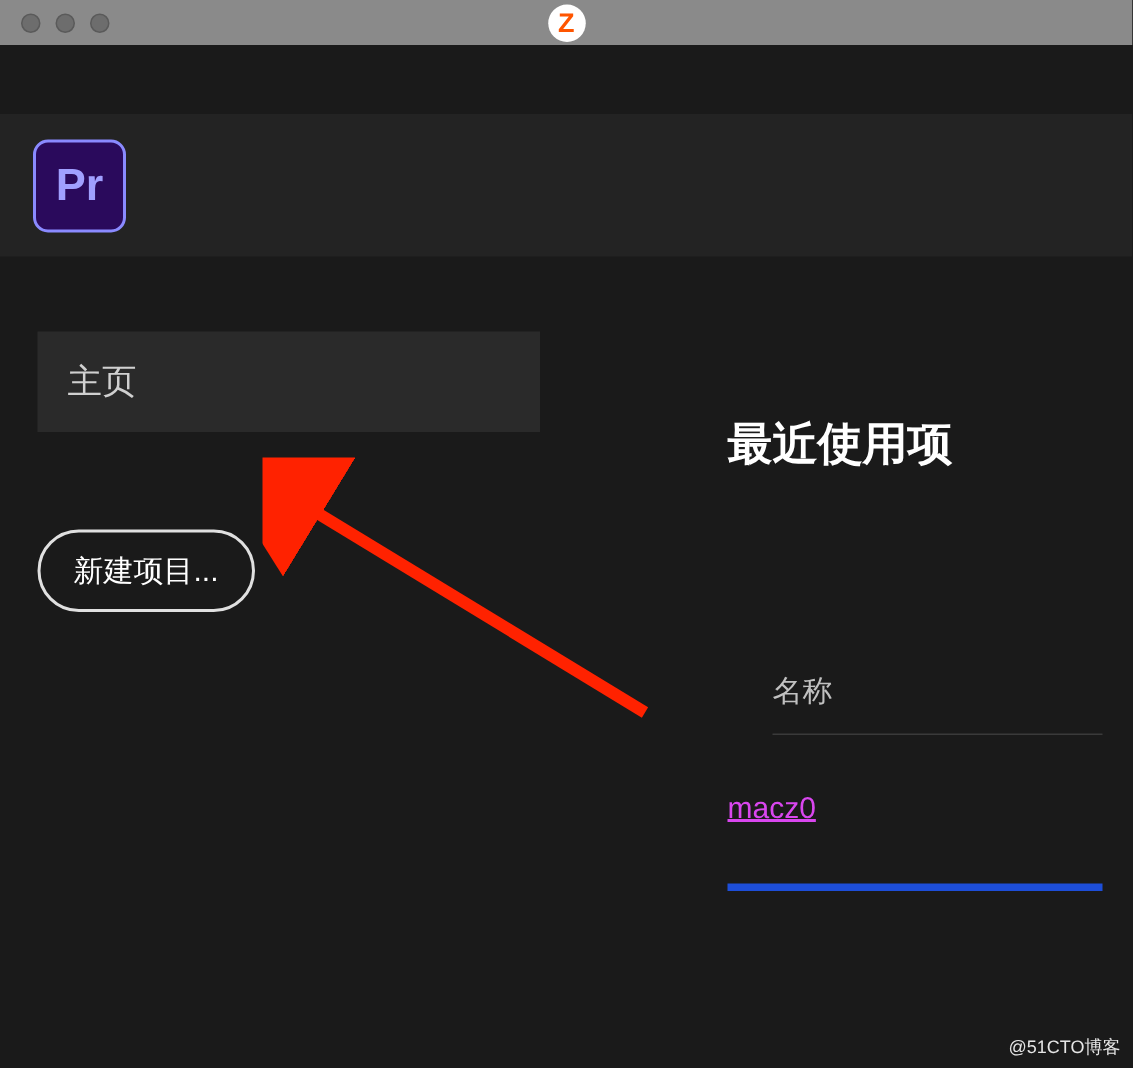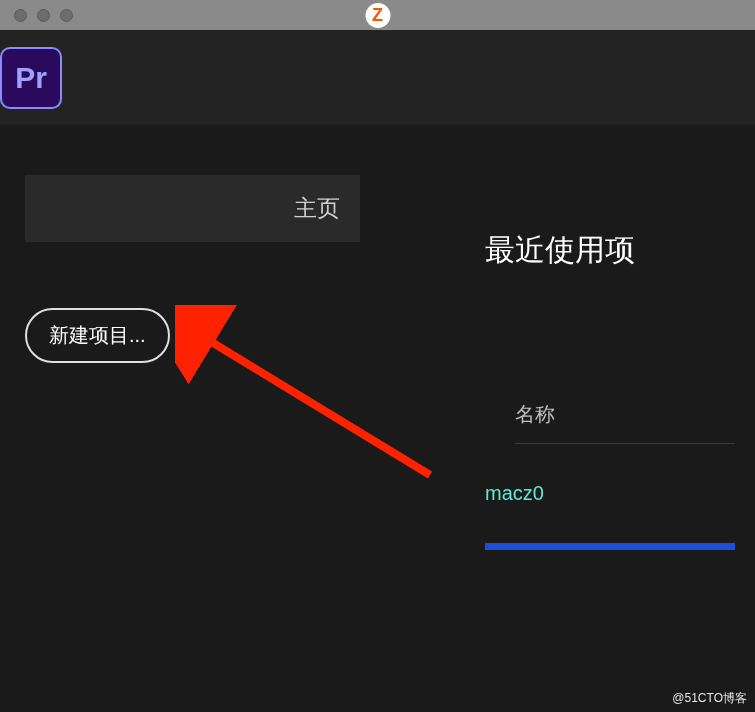--- a/index.html
+++ b/index.html
@@ -63,20 +63,22 @@
       align-items: center;
       justify-content: center;
       font-family: Arial, sans-serif;
     }
     
     .toolbar {
       height: 95px;
       background: #232323;
       display: flex;
       align-items: center;
+      padding-left: 22px;
+      margin-top: 46px;
     }
     
     .app-icon {
       width: 62px;
       height: 62px;
       background: #2a0a5c;
       border: 2px solid #8a8aff;
       border-radius: 10px;
       display: flex;
       align-items: center;
@@ -95,62 +97,61 @@
     .left-panel {
       width: 385px;
       padding: 50px 25px;
     }
     
     .home-tab {
       background: #2a2a2a;
       padding: 18px 20px;
       color: #d0d0d0;
       font-size: 23px;
-      margin-bottom: 46px;
-      text-align: right;
+      margin-bottom: 65px;
     }
     
     .action-button {
       display: inline-block;
       border: 2px solid #e0e0e0;
       border-radius: 30px;
       padding: 12px 22px;
       color: #ffffff;
       font-size: 20px;
       background: transparent;
       cursor: pointer;
       margin-bottom: 25px;
-      margin-top: 20px;
     }
     
     .right-panel {
       flex: 1;
       padding: 105px 20px 20px 100px;
     }
     
     .section-title {
       color: #ffffff;
       font-size: 30px;
-      font-weight: normal;
+      font-weight: bold;
       margin-bottom: 115px;
     }
     
     .column-header {
       color: #c0c0c0;
       font-size: 20px;
       padding: 15px 0;
       border-bottom: 1px solid #3a3a3a;
       margin-left: 30px;
     }
     
     .project-item {
-      color: #5eead4;
+      color: #d946ef;
       font-size: 20px;
       padding: 38px 0;
-      border-bottom: 7px solid #1d4ed8;
+      border-bottom: 5px solid #1d4ed8;
+      text-decoration: underline;
     }
     
     .annotation-arrow {
       position: absolute;
       top: 305px;
       left: 175px;
       pointer-events: none;
     }
     
     .bottom-watermark {

